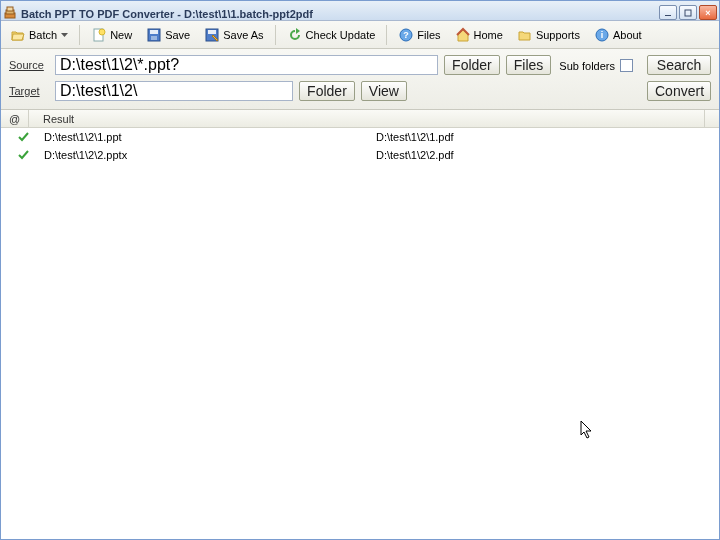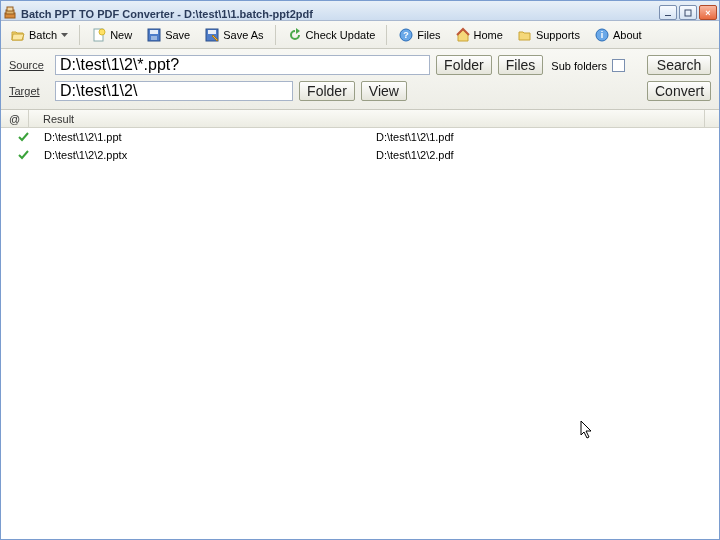--- a/index.html
+++ b/index.html
@@ -279,21 +279,21 @@
   <div class="pathbar">
     <div class="path-row">
       <span class="path-label">Source</span>
       <input class="path-input" value="D:\test\1\2\*.ppt?" style="">
       <button class="btn">Folder</button>
       <button class="btn">Files</button>
       <div class="sub-group">
         <span>Sub folders</span>
         <div class="checkbox"></div>
       </div>
-      <button class="btn wide" style="margin-left:16px">Search</button>
+      <button class="btn wide" style="margin-left:8px">Search</button>
     </div>
     <div class="path-row">
       <span class="path-label">Target</span>
       <input class="path-input" value="D:\test\1\2\" style="">
       <button class="btn">Folder</button>
       <button class="btn">View</button>
       <div style="flex:1"></div>
       <button class="btn wide">Convert</button>
     </div>
   </div>

